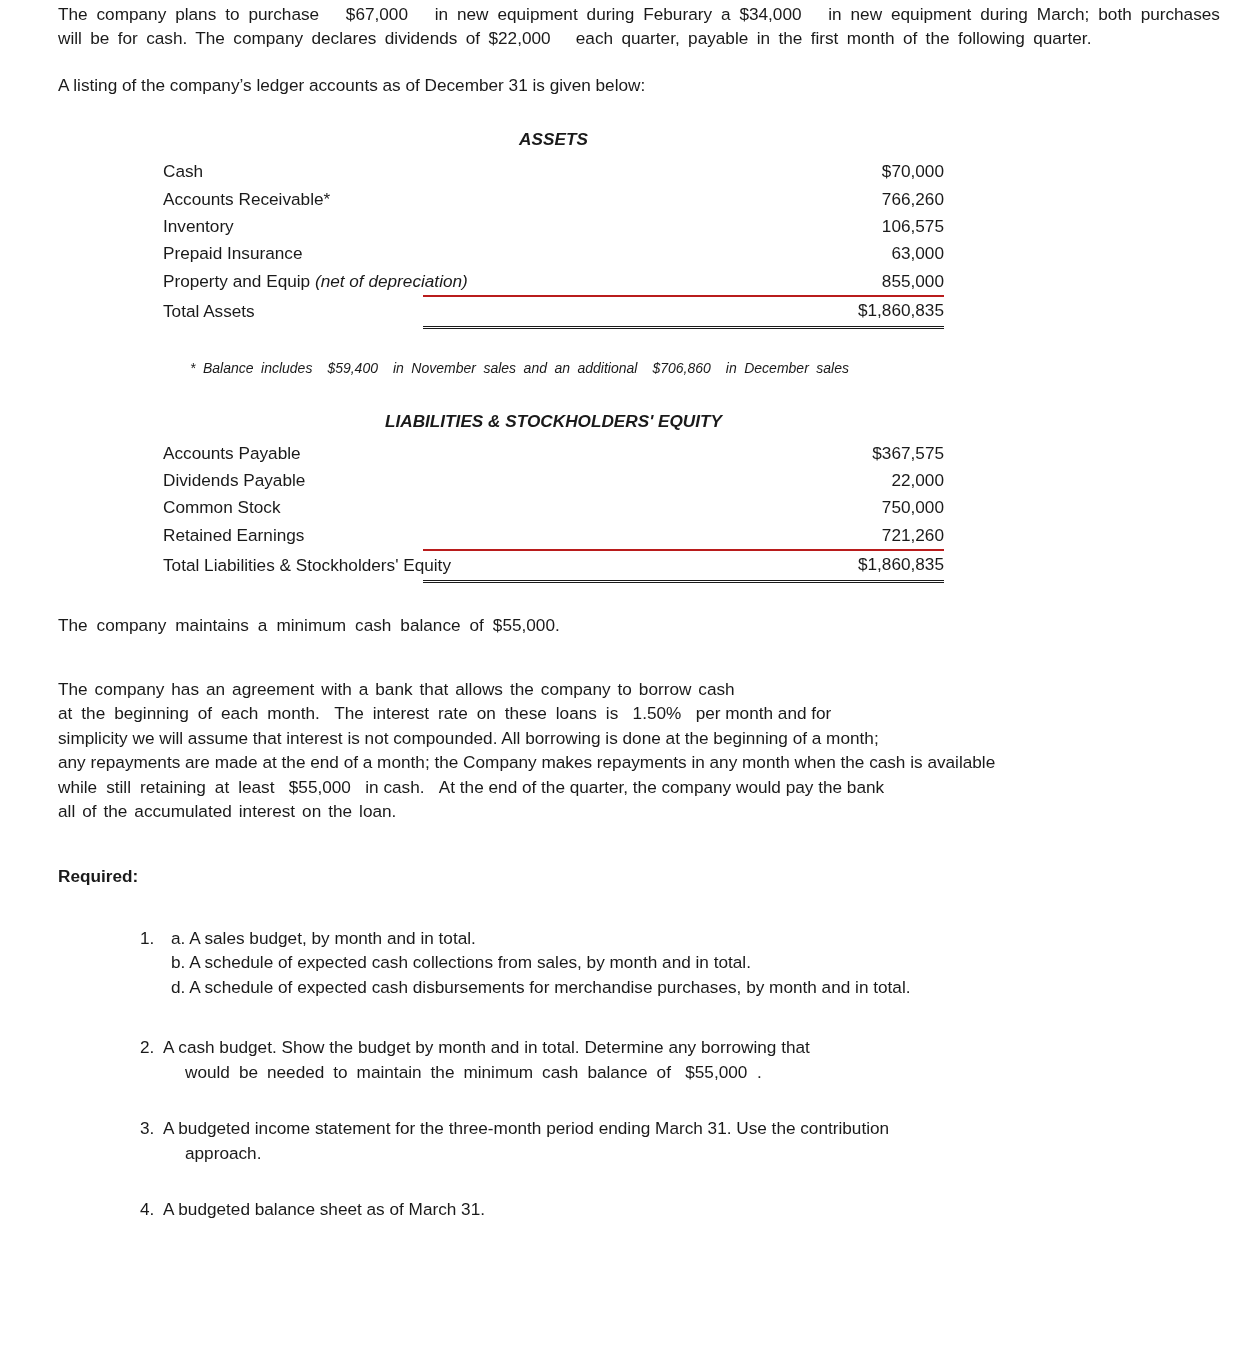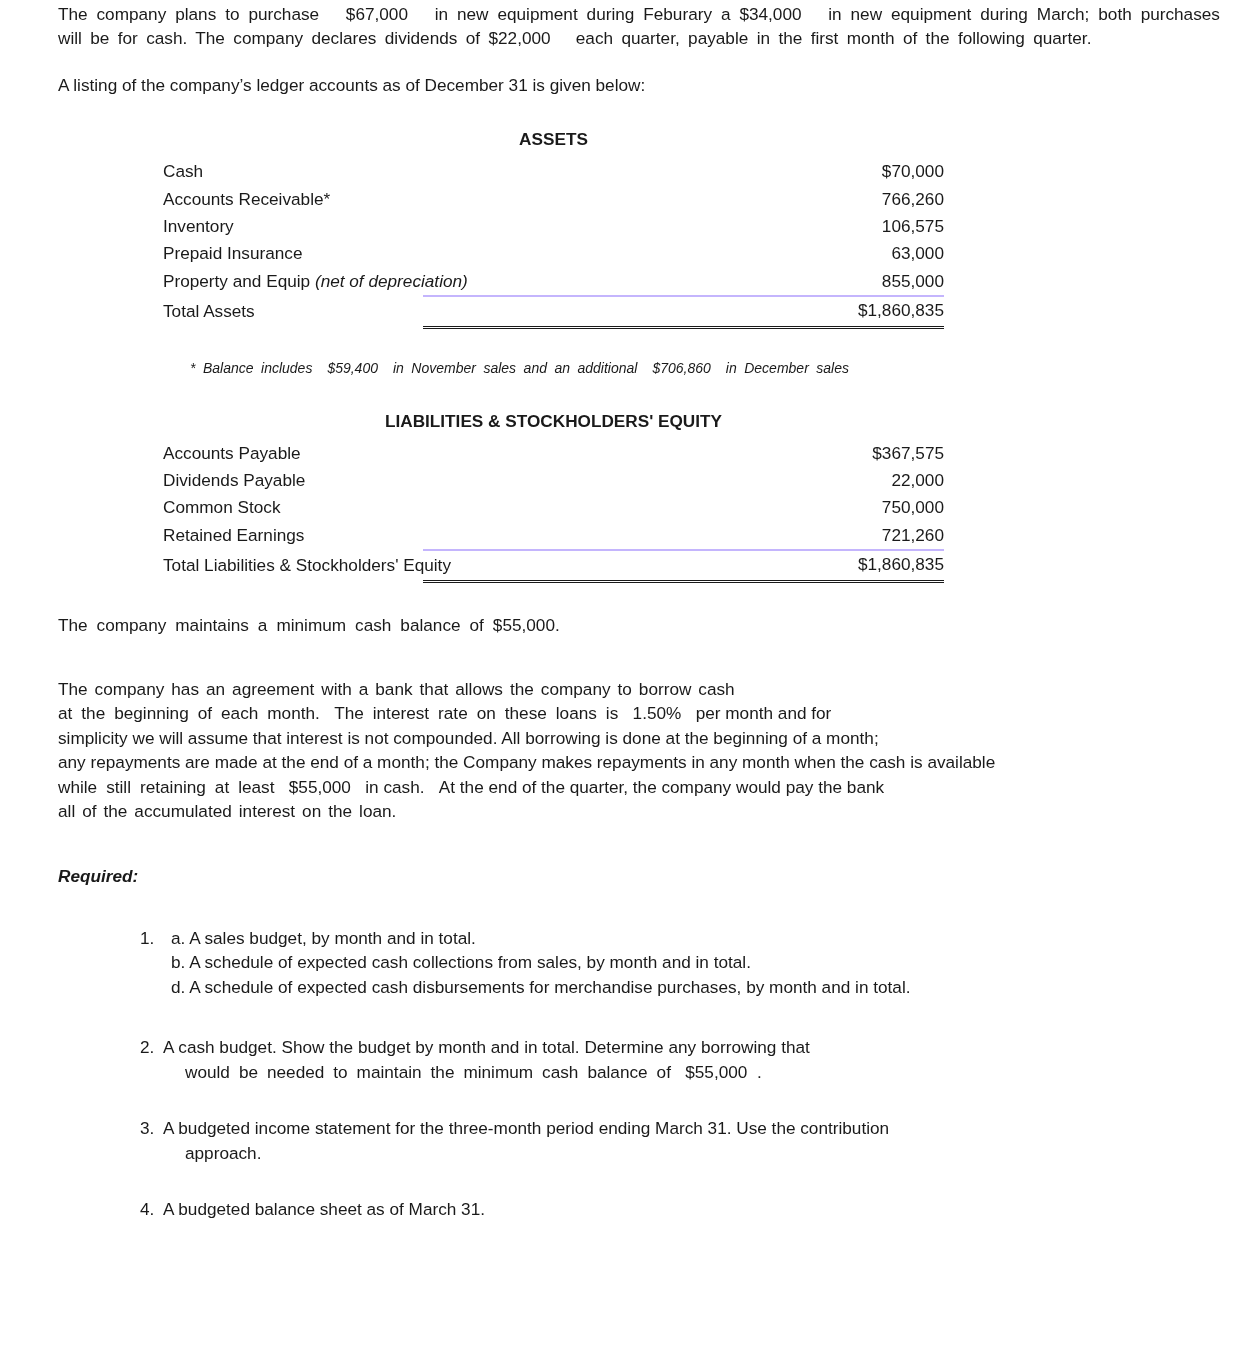--- a/index.html
+++ b/index.html
@@ -36,54 +36,55 @@
   .spaced-wide {
     word-spacing: 4.2px;
   }
   .spaced-mid {
     word-spacing: 2.2px;
   }
   .gap-md { height: 22px; }
   .gap-lg { height: 30px; }
   .gap-xl { height: 40px; }
   i, .ital { font-style: italic; }
-  .bi { font-weight: bold; font-style: italic; }
+  .bi { font-weight: bold; }
 
   .nb { white-space: nowrap; }
 
   
   .ledger {
     width: 781px;
     margin: 0 0 0 105px;
     border-collapse: collapse;
     table-layout: fixed;
   }
   .ledger .hdr td {
     text-align: center;
     font-weight: bold;
     padding: 0 0 6px 0;
     font-size: 17.2px;
+    font-style: italic;
   }
   .ledger td.lbl {
     padding: 1.5px 0;
     white-space: nowrap;
   }
   .ledger td.val {
     text-align: right;
     padding: 1.5px 0;
     white-space: nowrap;
     width: 278px;
   }
   .ledger td.mid {
     width: 55px;
   }
   
   .ledger tr.pre-total td.val,
   .ledger tr.pre-total td.mid {
-    border-bottom: 2px solid #c4b5fd;
+    border-bottom: 2px solid #b91c1c;
   }
   
   .ledger tr.total td.val,
   .ledger tr.total td.mid {
     border-bottom: 3.5px double #1a1a1a;
     padding-bottom: 3px;
   }
 
   .footnote {
     margin: 0;

